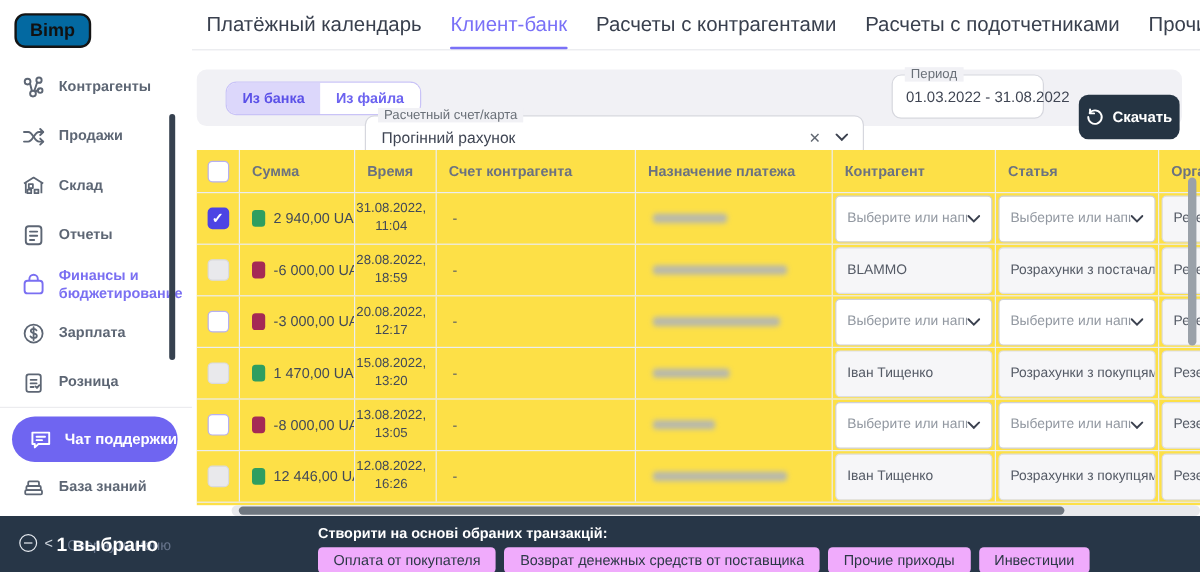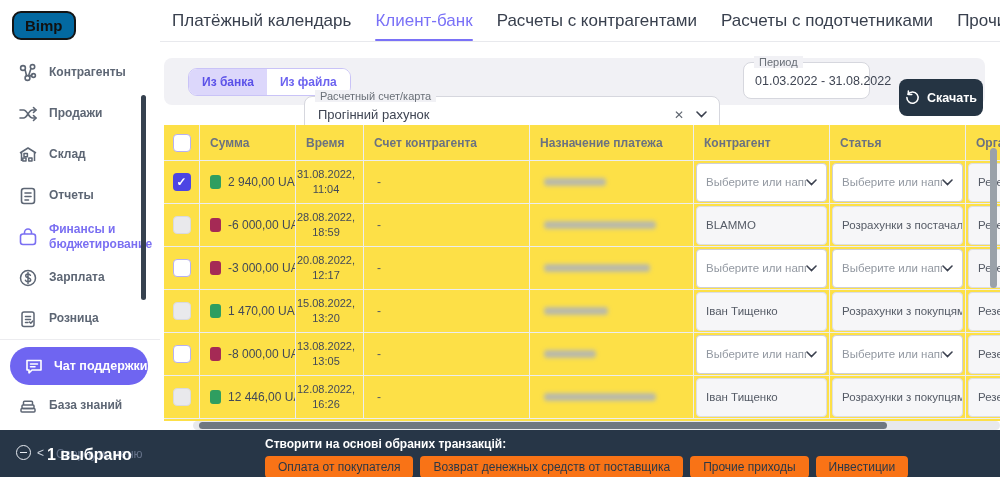--- a/index.html
+++ b/index.html
@@ -100,21 +100,21 @@
   .actionbar{position:absolute;left:0;top:430px;width:1000px;height:47px;background:#273647;z-index:4;}
   .sel-cluster{position:absolute;left:16px;top:14px;height:20px;}
   .minus-ico{position:absolute;left:0;top:1px;width:15px;height:15px;border:1.6px solid #e8ecf2;
              border-radius:50%;cursor:pointer;}
   .minus-ico::after{content:'';position:absolute;left:3px;right:3px;top:50%;height:1.6px;margin-top:-1px;background:#e8ecf2;}
   .sel-chev{position:absolute;left:21px;top:2px;color:#cfd6df;font-size:12px;}
   .collapse-lbl{position:absolute;left:40px;top:3px;font-size:12px;color:#66738a;white-space:nowrap;}
   .sel-lbl{position:absolute;left:31px;top:2px;font-size:16px;font-weight:700;color:#fff;white-space:nowrap;}
   .ab-title{position:absolute;left:265px;top:7px;font-size:12px;font-weight:700;color:#fff;}
   .ab-buttons{position:absolute;left:265px;top:26px;display:flex;gap:7px;}
-  .ab-btn{background:#f97316;border:none;border-radius:4px;padding:4px 13px;font-size:12px;color:#2c3846;
+  .ab-btn{background:#f0abfc;border:none;border-radius:4px;padding:4px 13px;font-size:12px;color:#2c3846;
           font-family:inherit;cursor:pointer;white-space:nowrap;font-weight:500;}
 </style>
 </head>
 <body>
 
 <div class="app">
 
   <div class="sidebar">
     <div class="logo">Bimp</div>
     <div class="nav">

